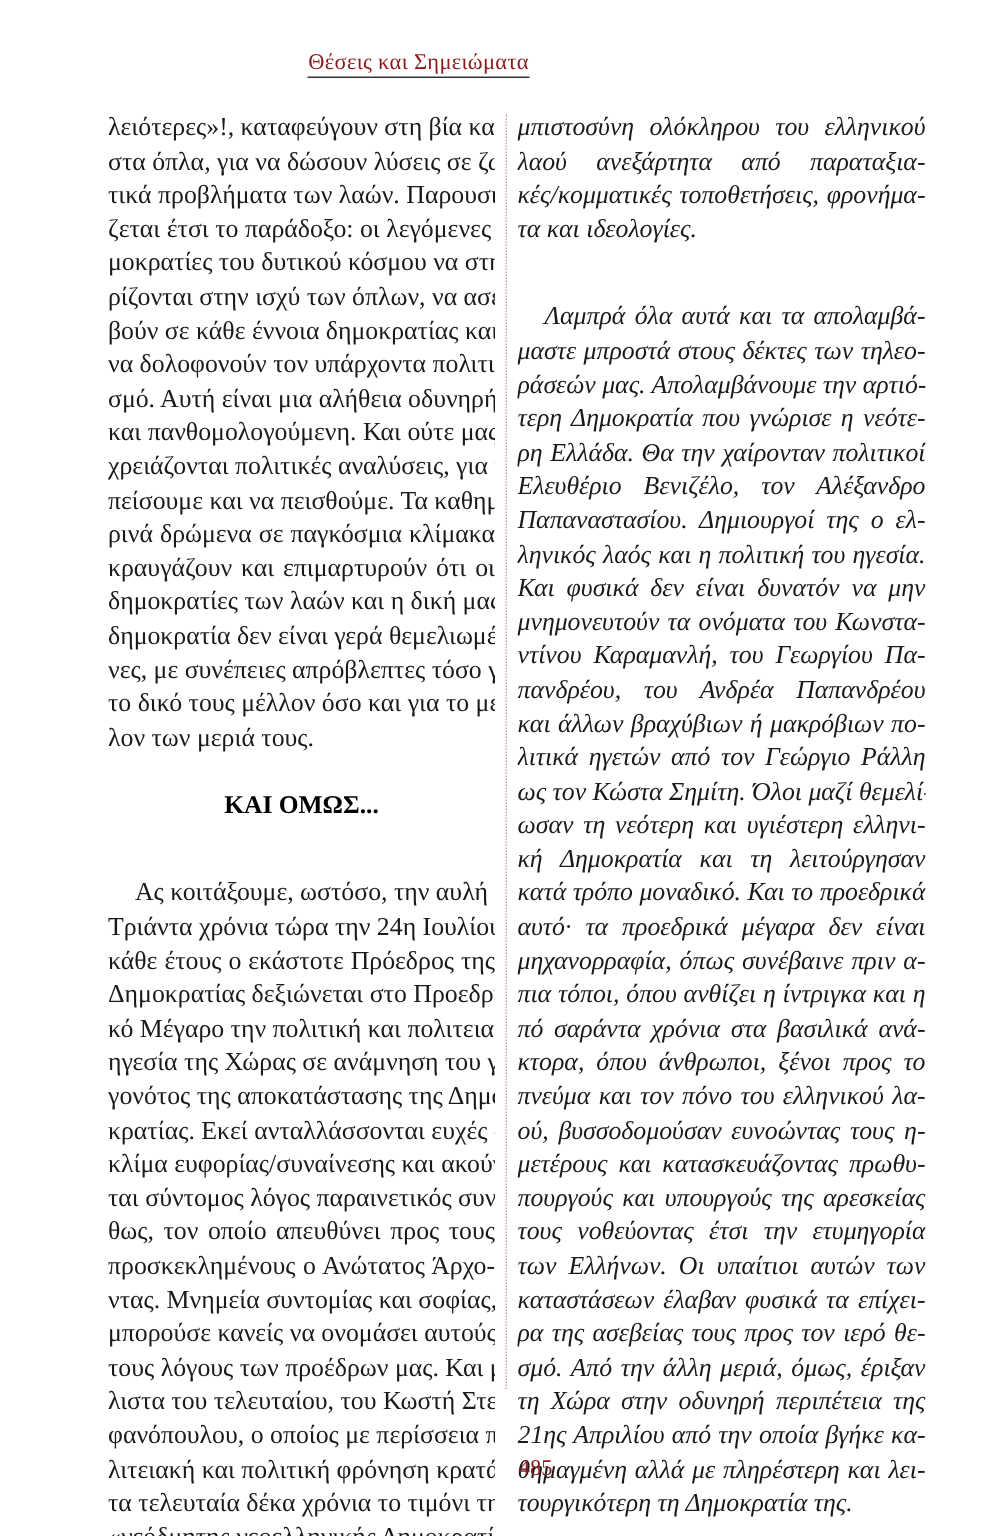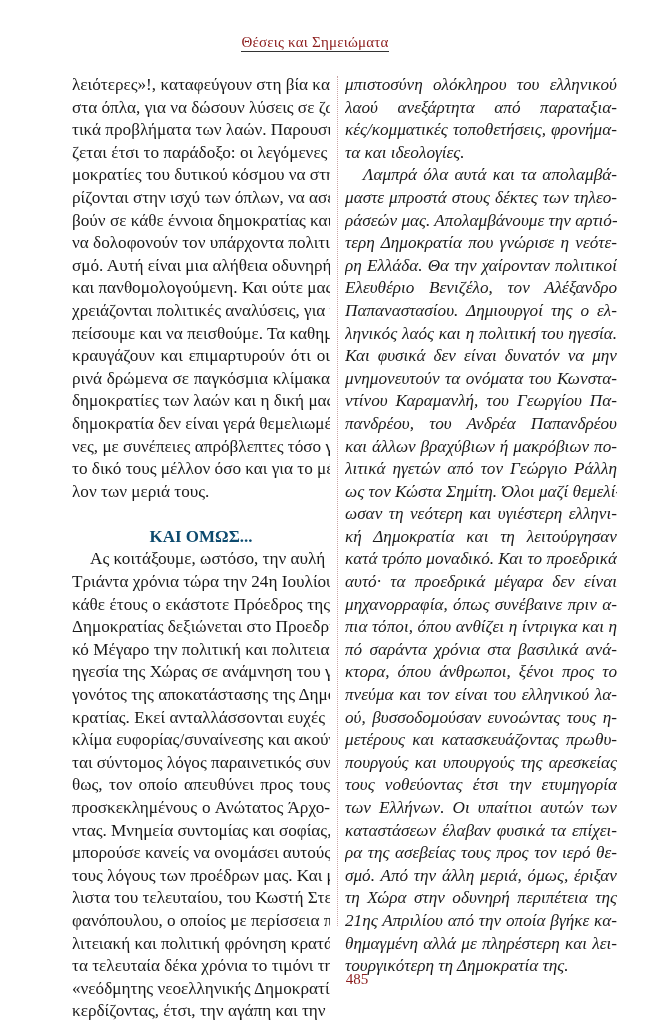--- a/index.html
+++ b/index.html
@@ -1,29 +1,29 @@
 <!DOCTYPE html>
 <html><head>
 <meta charset="utf-8">
 <style>
   html, body { margin: 0; padding: 0; background: #ffffff; }
   body { width: 671px; height: 1024px; position: relative; overflow: hidden;
          font-family: "Liberation Serif", "DejaVu Serif", serif; color: #1a1a1a; }
-  .header { position: absolute; top: 33px; left: 0; width: 558px; text-align: center; padding-left: 36px; }
+  .header { position: absolute; top: 33px; left: 0; width: 558px; text-align: center; }
   .header span { font-size: 15px; color: #8b1a1a; border-bottom: 1.5px solid #333;
                  padding-bottom: 1px; letter-spacing: 0.2px; }
   .col { position: absolute; top: 74px; font-size: 17.2px; line-height: 22.6px; }
   .col-left { left: 72px; width: 258px; }
   .col-right { left: 345px; width: 272px; font-style: italic; }
   .divider { position: absolute; left: 337px; top: 76px; width: 0; height: 850px;
              border-left: 1px dotted #c9a3a3; }
   .line { white-space: nowrap; text-align: justify; text-align-last: justify; display: block; height: 22.6px; overflow: hidden; }
   .line.last { text-align-last: left; }
-  .line.indent { padding-left: 18px; }
-  .section-heading { display: block; text-align: center; color: #0c4a6e; font-weight: bold;
+  .line.indent { padding-left: 18px; margin-top: 36px; }
+  .section-heading { display: block; text-align: center; color: #000000; font-weight: bold;
                      font-size: 17px; height: 22.6px; margin-top: 22.6px; }
   .page-number { position: absolute; top: 971px; left: 0; width: 646px; text-align: center;
                  color: #8b1a1a; font-size: 15px; padding-left: 34px; }
 </style>
 </head>
 <body>
 
 <div class="header">
   <span>Θέσεις και Σημειώματα</span>
 </div>
@@ -37,22 +37,22 @@
       <span class="line">τικά προβλήματα των λαών. Παρουσιά-</span>
       <span class="line">ζεται έτσι το παράδοξο: οι λεγόμενες δη-</span>
       <span class="line">μοκρατίες του δυτικού κόσμου να στη-</span>
       <span class="line">ρίζονται στην ισχύ των όπλων, να ασε-</span>
       <span class="line">βούν σε κάθε έννοια δημοκρατίας και</span>
       <span class="line">να δολοφονούν τον υπάρχοντα πολιτι-</span>
       <span class="line">σμό. Αυτή είναι μια αλήθεια οδυνηρή</span>
       <span class="line">και πανθομολογούμενη. Και ούτε μας</span>
       <span class="line">χρειάζονται πολιτικές αναλύσεις, για να</span>
       <span class="line">πείσουμε και να πεισθούμε. Τα καθημε-</span>
+      <span class="line">ρινά δρώμενα σε παγκόσμια κλίμακα</span>
       <span class="line">κραυγάζουν και επιμαρτυρούν ότι οι</span>
-      <span class="line">ρινά δρώμενα σε παγκόσμια κλίμακα</span>
       <span class="line">δημοκρατίες των λαών  και η δική μας</span>
       <span class="line">δημοκρατία  δεν είναι γερά θεμελιωμέ-</span>
       <span class="line">νες, με συνέπειες απρόβλεπτες τόσο για</span>
       <span class="line">το δικό τους μέλλον όσο και για το μέλ-</span>
       <span class="line last">λον των μεριά τους.</span>
     </div>
   <div class="section-heading">ΚΑΙ ΟΜΩΣ...</div>
   <div id="lp2">
       <span class="line indent">Ας κοιτάξουμε, ωστόσο, την αυλή μας.</span>
       <span class="line">Τριάντα χρόνια τώρα την 24η Ιουλίου</span>
@@ -102,21 +102,21 @@
       <span class="line">λιτικά ηγετών από τον Γεώργιο Ράλλη</span>
       <span class="line">ως τον Κώστα Σημίτη. Όλοι μαζί θεμελί-</span>
       <span class="line">ωσαν τη νεότερη και υγιέστερη ελληνι-</span>
       <span class="line">κή Δημοκρατία και τη λειτούργησαν</span>
       <span class="line">κατά τρόπο μοναδικό. Και το προεδρικά</span>
       <span class="line">αυτό· τα προεδρικά μέγαρα δεν είναι</span>
       <span class="line">μηχανορραφία, όπως συνέβαινε πριν α-</span>
       <span class="line">πια τόποι, όπου ανθίζει η ίντριγκα και η</span>
       <span class="line">πό σαράντα χρόνια στα βασιλικά ανά-</span>
       <span class="line">κτορα, όπου άνθρωποι, ξένοι προς το</span>
-      <span class="line">πνεύμα και τον είναι του ελληνικού λα-</span>
+      <span class="line">πνεύμα και τον πόνο του ελληνικού λα-</span>
       <span class="line">ού, βυσσοδομούσαν ευνοώντας τους η-</span>
       <span class="line">μετέρους και κατασκευάζοντας πρωθυ-</span>
       <span class="line">πουργούς και υπουργούς της αρεσκείας</span>
       <span class="line">τους νοθεύοντας έτσι την ετυμηγορία</span>
       <span class="line">των Ελλήνων. Οι υπαίτιοι αυτών των</span>
       <span class="line">καταστάσεων έλαβαν φυσικά τα επίχει-</span>
       <span class="line">ρα της ασεβείας τους προς τον ιερό θε-</span>
       <span class="line">σμό. Από την άλλη μεριά, όμως, έριξαν</span>
       <span class="line">τη Χώρα στην οδυνηρή περιπέτεια της</span>
       <span class="line">21ης Απριλίου από την οποία βγήκε κα-</span>

